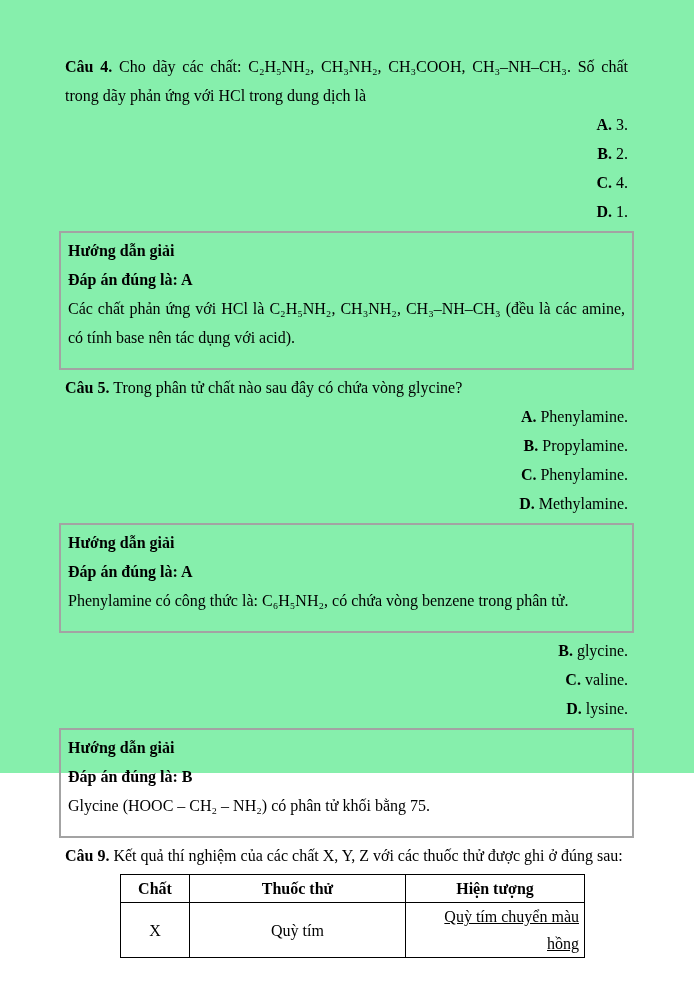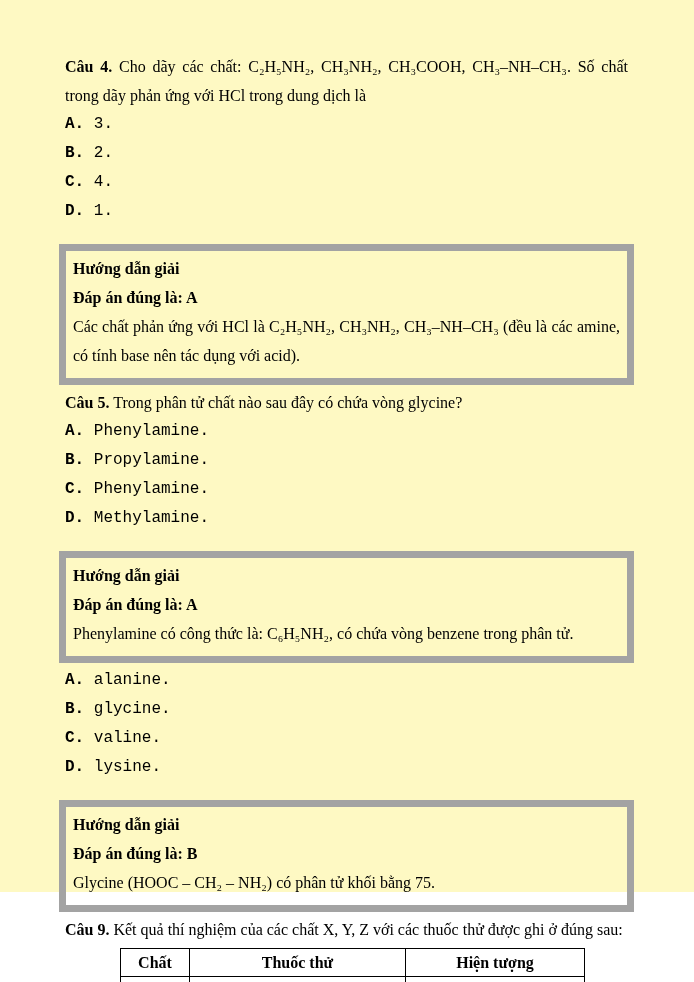--- a/index.html
+++ b/index.html
@@ -11,38 +11,37 @@
     width: 694px;
     height: 982px;
     overflow: hidden;
     font-family: "Liberation Serif", "DejaVu Serif", serif;
     font-size: 16px;
     color: #000000;
   }
   .page {
     box-sizing: border-box;
     width: 694px;
-    height: 892px;
+    height: 773px;
     padding: 52px 66px 0 65px;
-    background: #fef9c3;
+    background: #86efac;
   }
   .para {
     margin: 0;
     line-height: 29px;
     text-align: justify;
   }
   .option {
-    text-align: left;
-    font-family: Liberation Mono, monospace;
+    text-align: right;
   }
   b { font-weight: bold; }
   .solution-box {
-    border: 7px solid #a3a3a3;
-    margin: 18px -6px 3px -6px;
-    padding: 3px 7px 8px 7px;
+    border: 2px solid #a3a3a3;
+    margin: 5px -6px 3px -6px;
+    padding: 3px 7px 16px 7px;
   }
   .solution-box .para { text-align: justify; }
   .table-wrap { margin: 4px 0 0 55px; }
   table.result-table {
     border-collapse: collapse;
   }
   table.result-table th,
   table.result-table td {
     border: 1px solid #000000;
     line-height: 27px;
@@ -80,21 +79,20 @@
     <p class="para option"><b>C.</b><span> Phenylamine.</span></p>
     <p class="para option"><b>D.</b><span> Methylamine.</span></p>
     <div class="solution-box">
       <p class="para"><b>Hướng dẫn giải</b></p>
       <p class="para"><b>Đáp án đúng là: A</b></p>
       <p class="para">Phenylamine có công thức là: C₆H₅NH₂, có chứa vòng benzene trong phân tử.</p>
     </div>
   </div>
 
   <div>
-    <p class="para option"><b>A.</b><span> alanine.</span></p>
     <p class="para option"><b>B.</b><span> glycine.</span></p>
     <p class="para option"><b>C.</b><span> valine.</span></p>
     <p class="para option"><b>D.</b><span> lysine.</span></p>
     <div class="solution-box">
       <p class="para"><b>Hướng dẫn giải</b></p>
       <p class="para"><b>Đáp án đúng là: B</b></p>
       <p class="para">Glycine (HOOC – CH₂ – NH₂) có phân tử khối bằng 75.</p>
     </div>
   </div>
 

